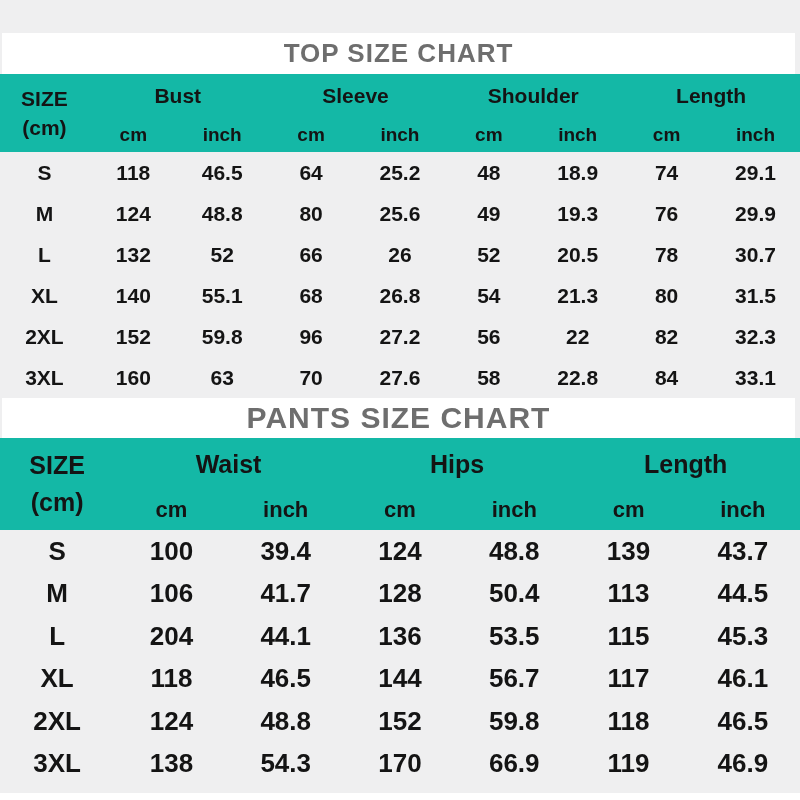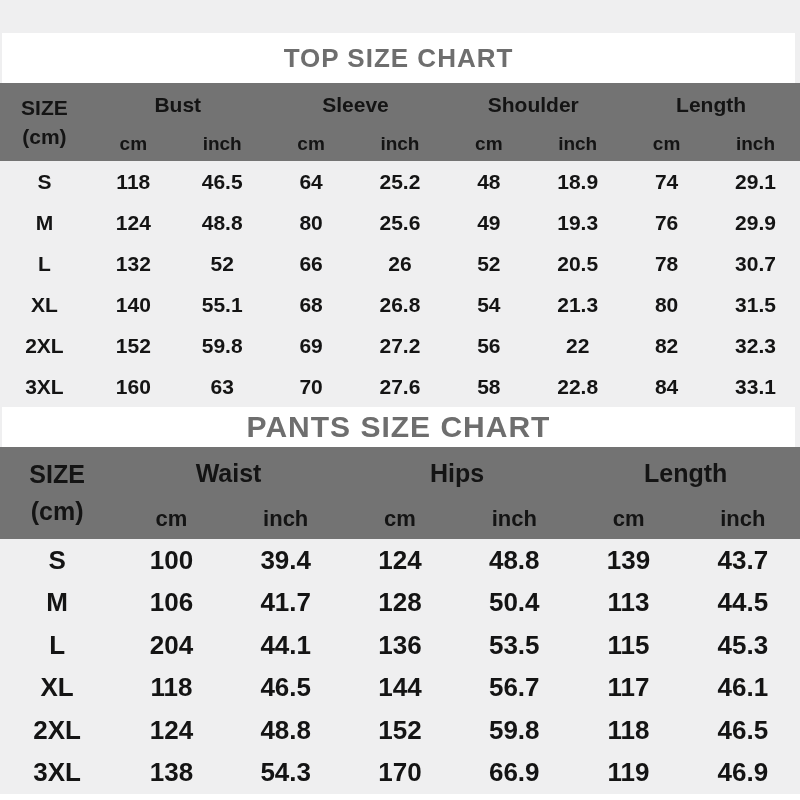--- a/index.html
+++ b/index.html
@@ -14,21 +14,21 @@
     display:flex;flex-direction:column;
     overflow:hidden;
   }
   .spacer-top{height:33px;flex:0 0 auto;}
   .title-band{
     background:#ffffff;
     margin:0 5px 0 2px;
     display:flex;align-items:center;justify-content:center;
     flex:0 0 auto;
   }
-  .top-chart .title-band{height:50px;}
+  .top-chart .title-band{height:41px;}
   .pants-chart .title-band{height:40px;}
   .chart-title{
     font-weight:bold;
     color:#6e6e6e;
     letter-spacing:1px;
     white-space:nowrap;
   }
   .top-chart .chart-title{font-size:26px;}
   .pants-chart .chart-title{font-size:30px;}
 
@@ -40,21 +40,21 @@
   }
   table.size-table th, table.size-table td{
     text-align:center;
     vertical-align:middle;
     padding:0;
     font-weight:bold;
     color:#141414;
     overflow:hidden;
     white-space:nowrap;
   }
-  table.size-table thead th{background:#737373;}
+  table.size-table thead th{background:#14b8a6;}
   .size-th{vertical-align:middle;}
   .size-th div{text-align:center;}
 
   
   .top-table thead tr.group-row{height:44px;}
   .top-table thead tr.unit-row{height:34px;}
   .top-table .group-th{font-size:21px;margin-top:16px;}
   .top-table .unit-th{font-size:19px;}
   .top-table .size-th div{font-size:21px;line-height:29px;}
   .top-table tbody tr{height:41px;}
@@ -162,21 +162,21 @@
             <td>26.8</td>
             <td>54</td>
             <td>21.3</td>
             <td>80</td>
             <td>31.5</td>
           </tr>
           <tr>
             <th class="row-size">2XL</th>
             <td>152</td>
             <td>59.8</td>
-            <td>69</td>
+            <td>96</td>
             <td>27.2</td>
             <td>56</td>
             <td>22</td>
             <td>82</td>
             <td>32.3</td>
           </tr>
           <tr>
             <th class="row-size">3XL</th>
             <td>160</td>
             <td>63</td>

